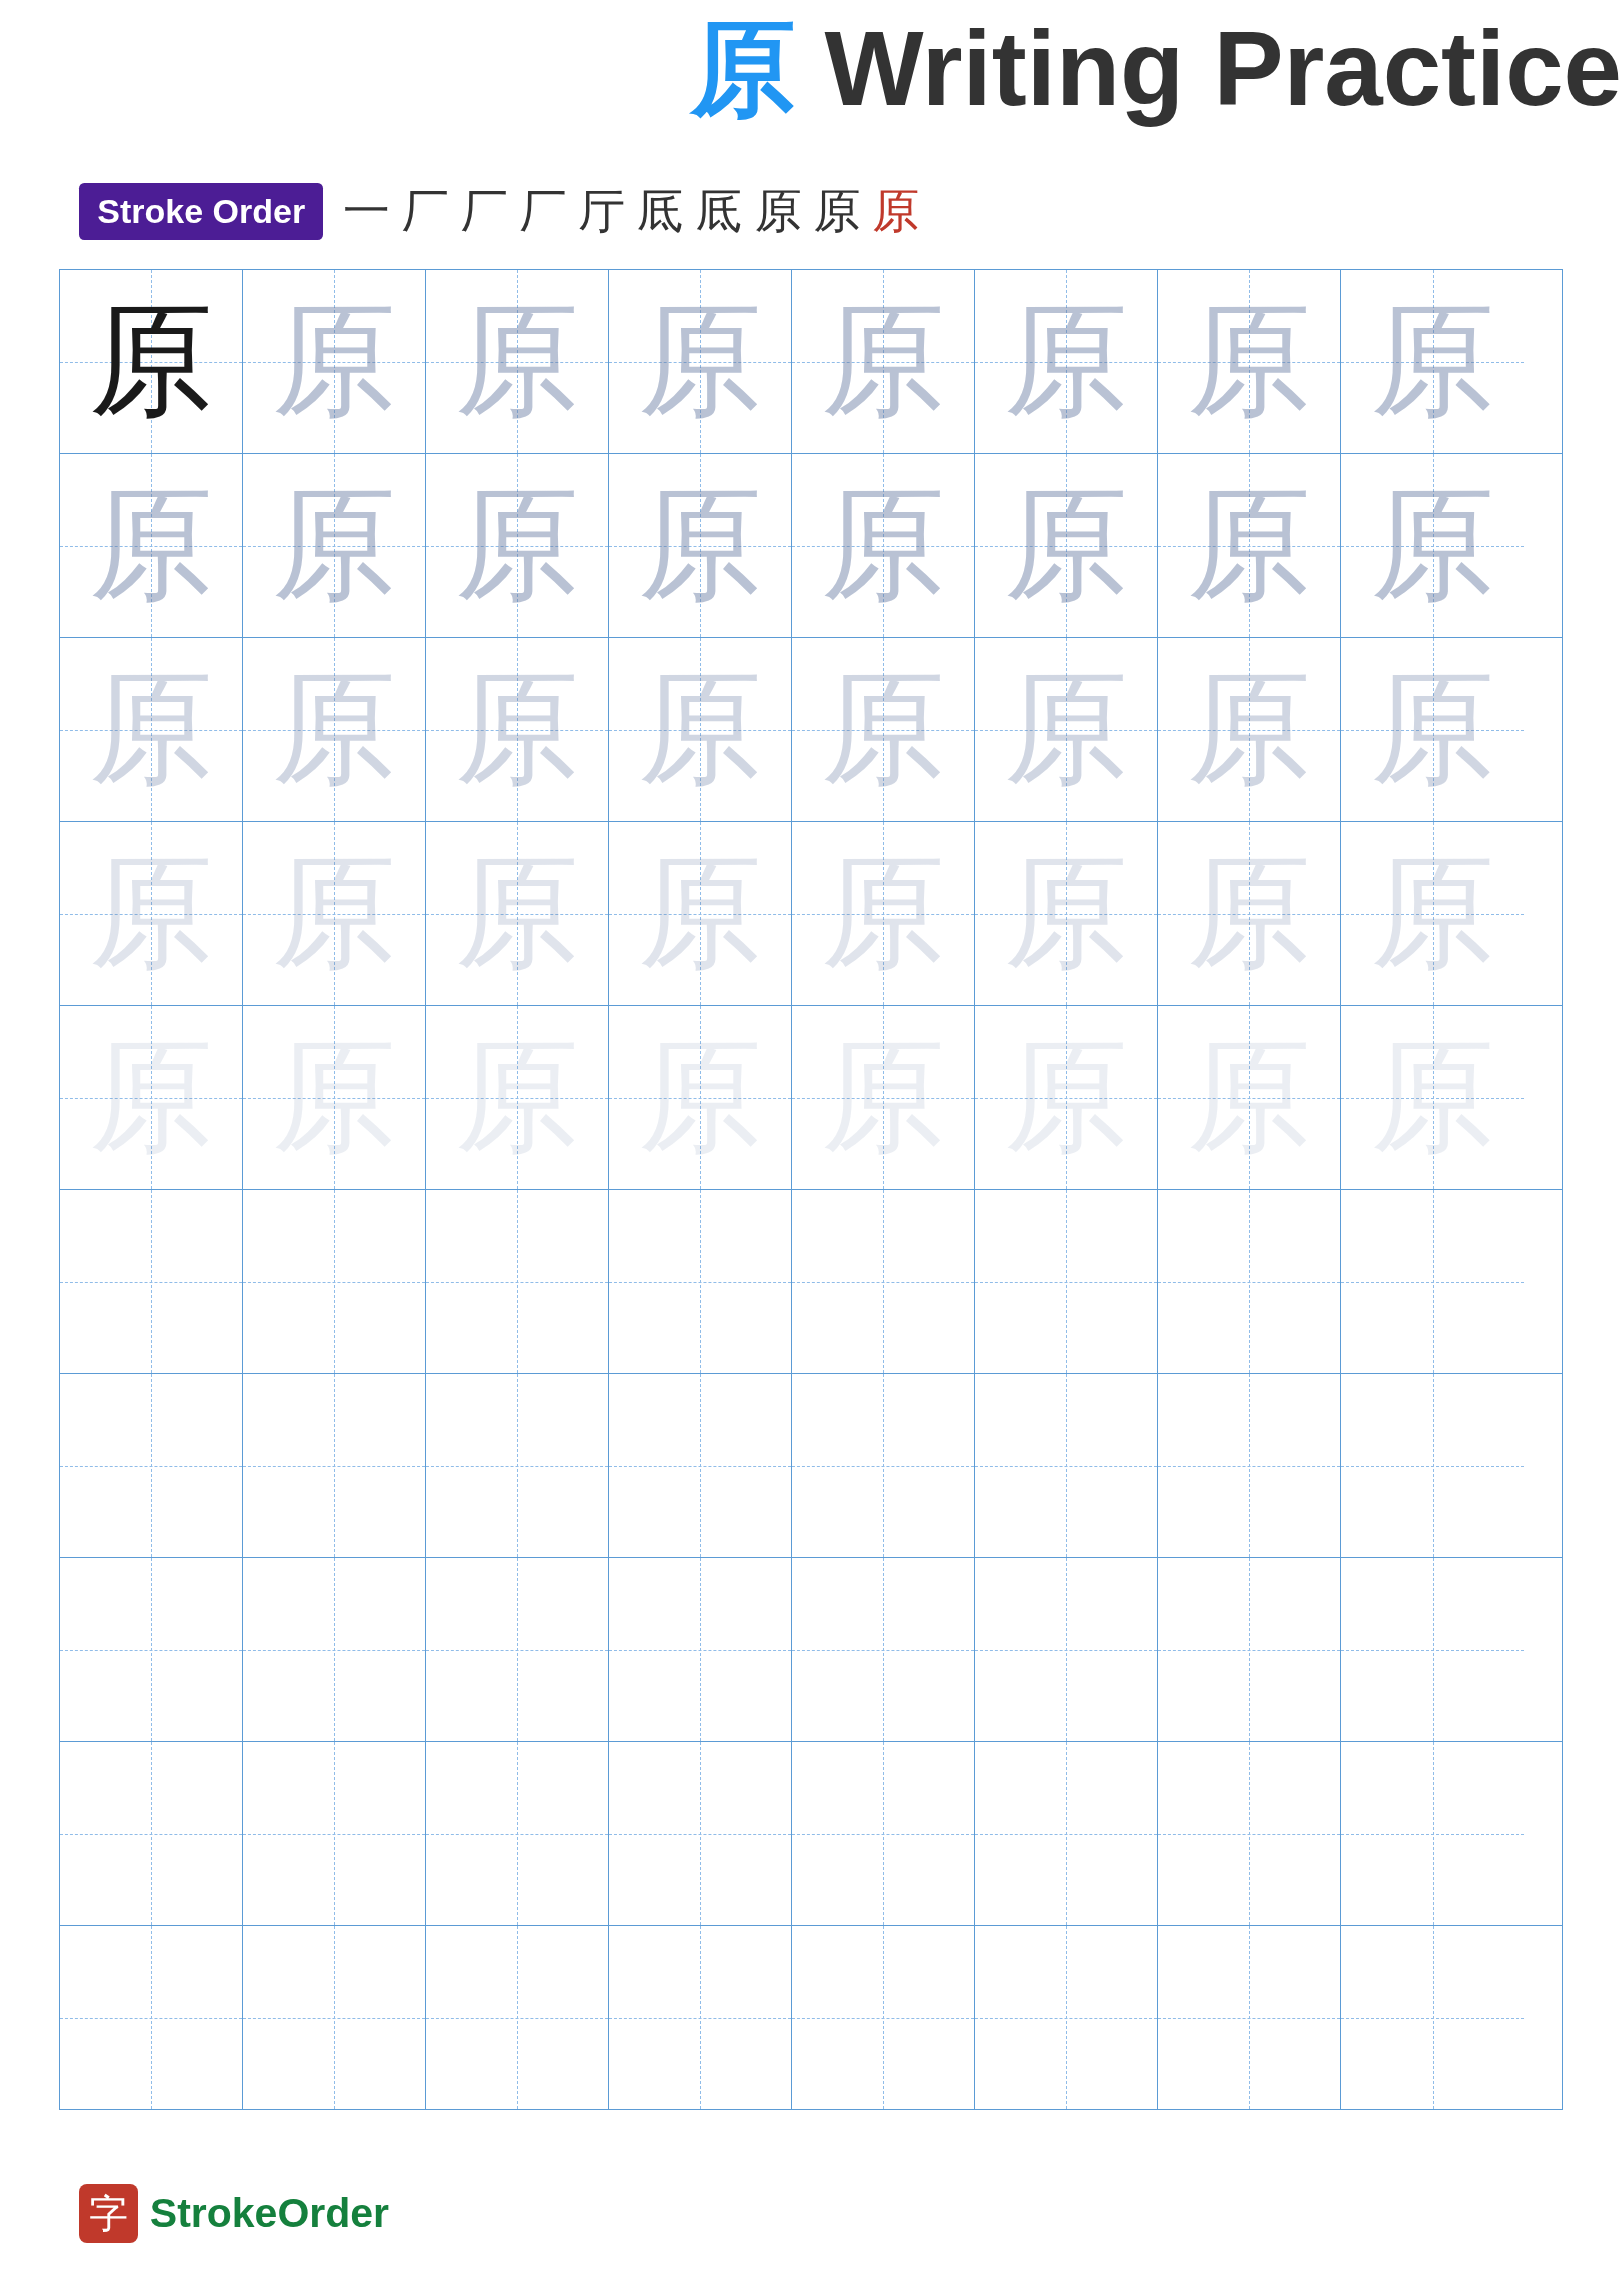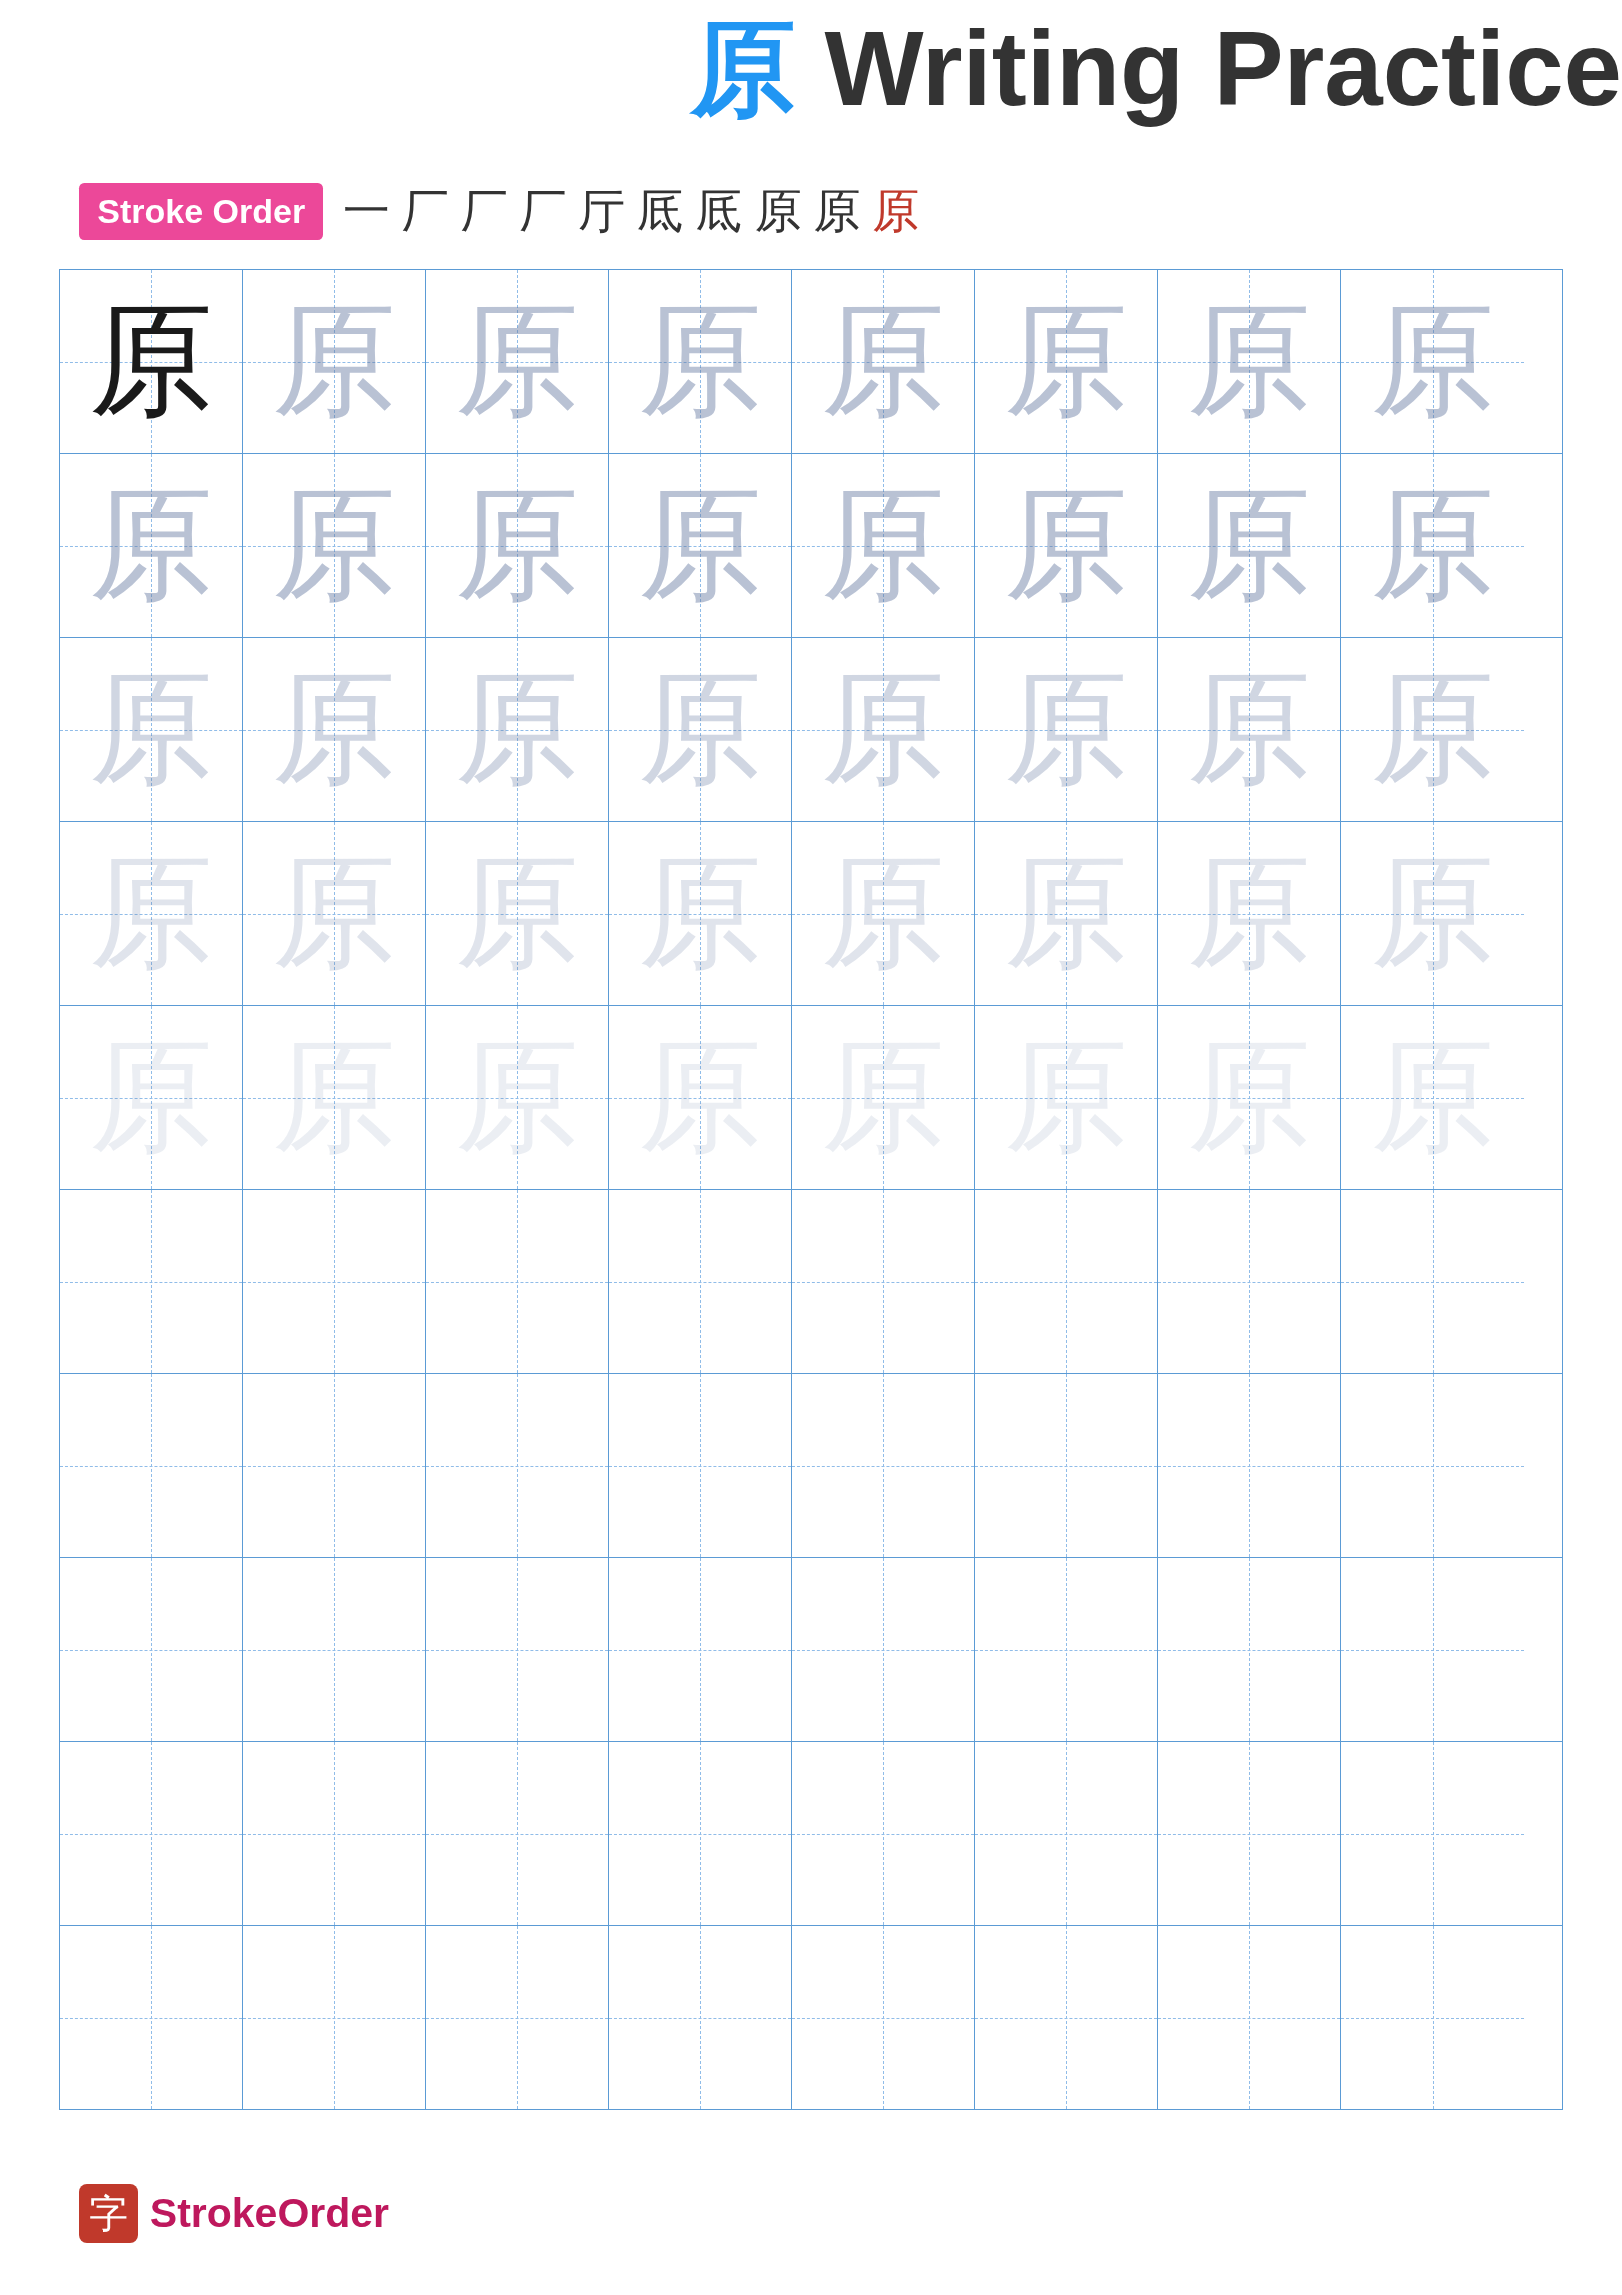--- a/index.html
+++ b/index.html
@@ -30,21 +30,21 @@
 
     
     .stroke-order-row {
       display: flex;
       align-items: center;
       padding-left: 79px;
       margin-bottom: 26px;
       gap: 19.6px;
     }
     .stroke-order-badge {
-      background: #ec4899;
+      background: #4c1d95;
       color: white;
       font-size: 34px;
       font-weight: bold;
       padding: 9.2px 18.3px;
       border-radius: 5.2px;
       white-space: nowrap;
     }
     .stroke-sequence {
       display: flex;
       align-items: center;
@@ -163,21 +163,21 @@
       display: flex;
       align-items: center;
       justify-content: center;
       color: white;
       font-size: 39px;
       font-family: serif;
     }
     .footer-logo-text {
       font-size: 41px;
       font-weight: bold;
-      color: #be185d;
+      color: #15803d;
     }
   </style>
 </head>
 <body>
 
 <div class="title-section">
   <span class="title-char">原</span><span class="title-text"> Writing Practice</span>
 </div>
 
 <div class="stroke-order-row">

